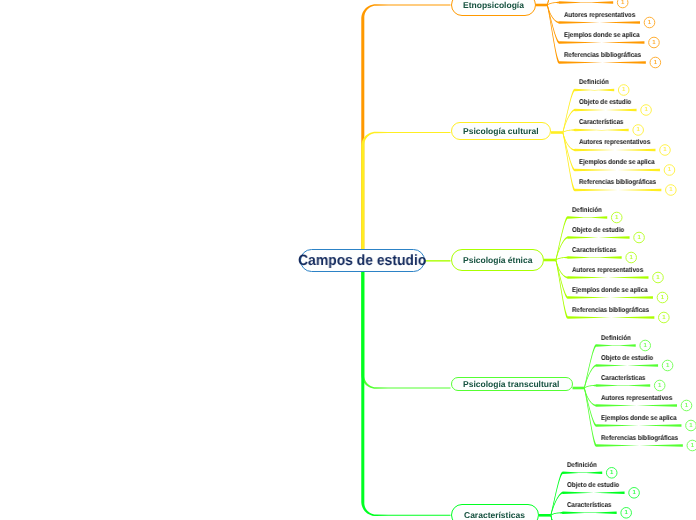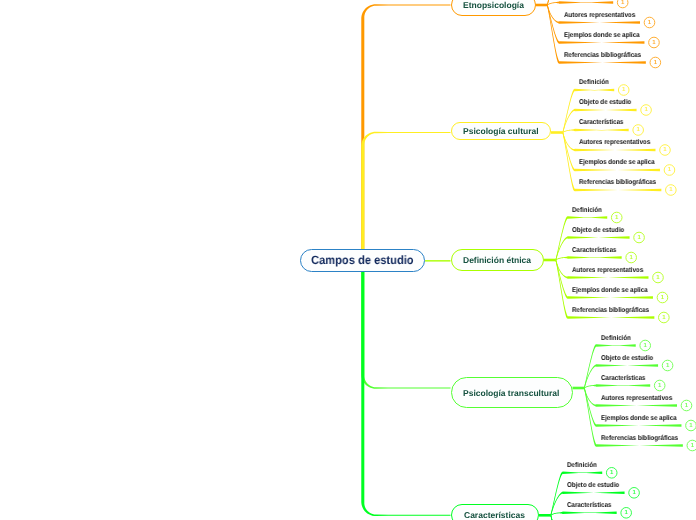--- a/index.html
+++ b/index.html
@@ -7,21 +7,21 @@
   body{width:696px;height:520px;overflow:hidden;
        font-family:"Liberation Sans",sans-serif;
        -webkit-font-smoothing:antialiased;
        text-rendering:geometricPrecision;}
   #stage{position:relative;width:696px;height:520px;overflow:hidden;background:#fff;
         transform:translateZ(0);margin-left:14px;}
   svg#wires{position:absolute;left:0;top:0;width:696px;height:520px;}
   svg#wires text{-webkit-font-smoothing:antialiased;will-change:transform;}
   .node{position:absolute;box-sizing:border-box;border-radius:999px;background:#fdfefe;
         display:flex;align-items:center;justify-content:center;white-space:nowrap;}
-  #center-node{border:1.6px solid #2C82C6;color:#12295C;font-weight:bold;font-size:12px;}
+  #center-node{border:1.6px solid #2C82C6;color:#12295C;font-weight:bold;font-size:15px;}
   #center-node > span{display:inline-block;transform:scaleX(0.927);transform-origin:center;}
   .branch-node{border:1.7px solid;color:#15513F;font-weight:bold;font-size:8.5px;}
   .node > span, .leaf-label{-webkit-font-smoothing:antialiased;will-change:transform;}
   .leaf-label{position:absolute;color:#141414;font-weight:bold;font-size:7px;white-space:nowrap;
               transform:scaleX(0.884);transform-origin:left center;}
 </style>
 </head>
 <body>
 
 <div id="stage">
@@ -196,29 +196,29 @@
     <div class="node branch-node" style="left: 436.5px; top: 121.5px; width: 100.5px; height: 18px; border-color: rgb(255, 238, 34);">
       <span>Psicología cultural</span>
     </div>
     <div class="leaf-label" style="left: 565.3px; top: 79.1px;">Definición</div>
     <div class="leaf-label" style="left: 565.3px; top: 99.1px;">Objeto de estudio</div>
     <div class="leaf-label" style="left: 565.3px; top: 119.1px;">Características</div>
     <div class="leaf-label" style="left: 565.3px; top: 139.1px;">Autores representativos</div>
     <div class="leaf-label" style="left: 565.3px; top: 159.1px;">Ejemplos donde se aplica</div>
     <div class="leaf-label" style="left: 565.3px; top: 179.1px;">Referencias bibliográficas</div>
     <div class="node branch-node" style="left: 436.5px; top: 249px; width: 93.5px; height: 22px; border-color: rgb(170, 255, 0);">
-      <span>Definición étnica</span>
+      <span>Psicología étnica</span>
     </div>
     <div class="leaf-label" style="left: 558.3px; top: 206.6px;">Definición</div>
     <div class="leaf-label" style="left: 558.3px; top: 226.6px;">Objeto de estudio</div>
     <div class="leaf-label" style="left: 558.3px; top: 246.6px;">Características</div>
     <div class="leaf-label" style="left: 558.3px; top: 266.6px;">Autores representativos</div>
     <div class="leaf-label" style="left: 558.3px; top: 286.6px;">Ejemplos donde se aplica</div>
     <div class="leaf-label" style="left: 558.3px; top: 306.6px;">Referencias bibliográficas</div>
-    <div class="node branch-node" style="left: 436.5px; top: 377px; width: 122px; height: 31px; border-color: rgb(85, 255, 51);">
+    <div class="node branch-node" style="left: 436.5px; top: 377px; width: 122px; height: 14px; border-color: rgb(85, 255, 51);">
       <span>Psicología transcultural</span>
     </div>
     <div class="leaf-label" style="left: 586.8px; top: 334.6px;">Definición</div>
     <div class="leaf-label" style="left: 586.8px; top: 354.6px;">Objeto de estudio</div>
     <div class="leaf-label" style="left: 586.8px; top: 374.6px;">Características</div>
     <div class="leaf-label" style="left: 586.8px; top: 394.6px;">Autores representativos</div>
     <div class="leaf-label" style="left: 586.8px; top: 414.6px;">Ejemplos donde se aplica</div>
     <div class="leaf-label" style="left: 586.8px; top: 434.6px;">Referencias bibliográficas</div>
     <div class="node branch-node" style="left: 436.5px; top: 504.3px; width: 88.5px; height: 22px; border-color: rgb(0, 255, 34);">
       <span>Características</span>

